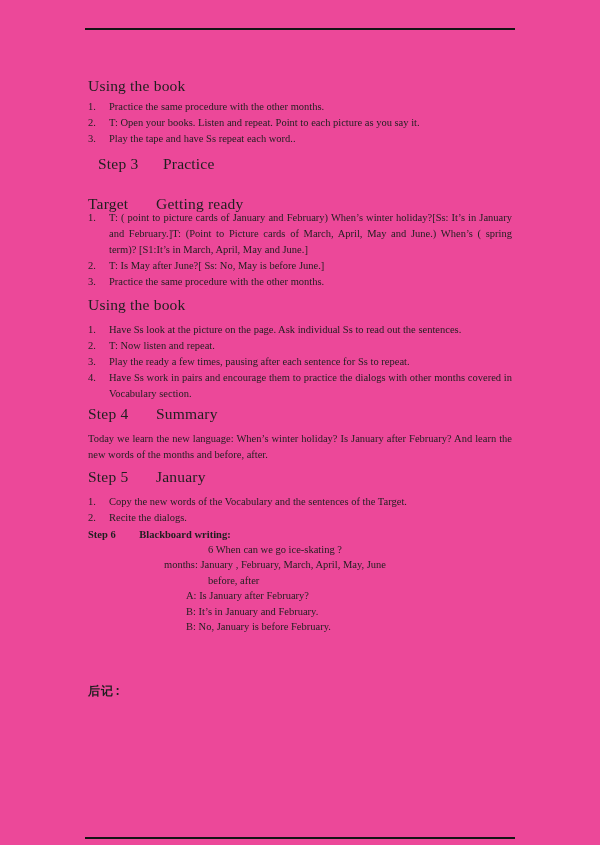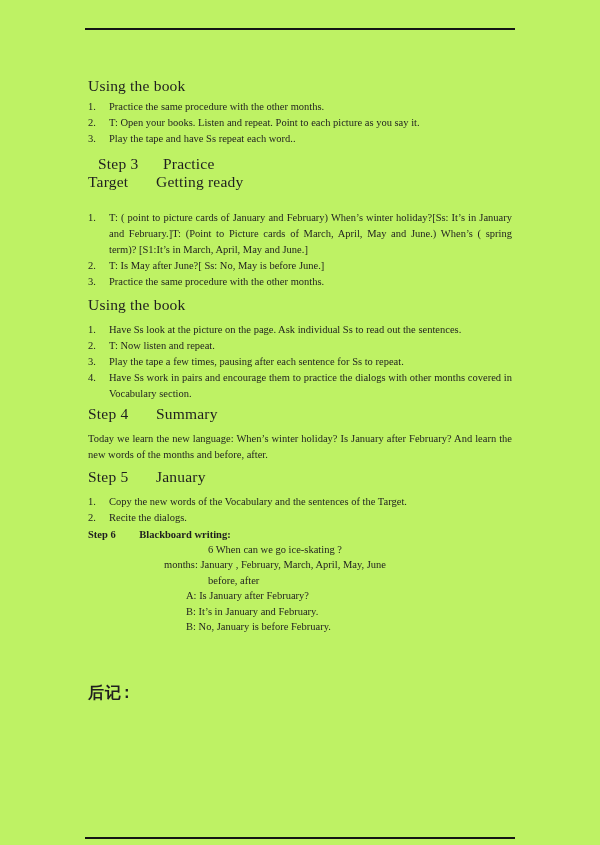--- a/index.html
+++ b/index.html
@@ -1,21 +1,21 @@
 <!DOCTYPE html>
 <html><head>
 <meta charset="utf-8">
 <style>
   html,body{margin:0;padding:0}
   body{
     width:600px;height:845px;background:#ffffff;
     font-family:"Liberation Serif","DejaVu Serif",serif;
     color:#1f1f1f;
   }
-  .page{position:relative;width:600px;height:845px;background:#bef264;overflow:hidden}
+  .page{position:relative;width:600px;height:845px;background:#ec4899;overflow:hidden}
   .rule{position:absolute;left:85px;width:430px;height:2px;background:#151515}
   .rule-top{top:28px}
   .rule-bottom{top:837px}
   .blk{position:absolute;left:88px;width:424px}
   
   .h1{font-size:15.5px;line-height:20px;letter-spacing:.2px;white-space:nowrap;position:absolute}
   .h1 .w2{position:absolute;left:68px;top:0}
   .h-step3 .w1{padding-left:10px}
   .h-step3 .w2{left:75px}
   
@@ -27,26 +27,26 @@
   
   .b6{font-size:10.5px;font-weight:bold;white-space:nowrap}
   .b6 .w2{margin-left:21px}
   
   .board{font-size:10.5px;line-height:15.4px}
   .board .ln{white-space:nowrap}
   .ind-a{margin-left:120px}
   .ind-b{margin-left:76px}
   .ind-c{margin-left:98px}
   
-  .post{font-weight:bold;font-size:16px;font-family:Liberation Mono, monospace;letter-spacing:1px}
+  .post{font-weight:bold;font-size:12px;font-family:Liberation Mono, monospace;letter-spacing:1px}
   
   .p-using1{top:76px}
   .p-list1{top:99px}
   .p-step3{top:154px}
-  .p-target{top:172px}
+  .p-target{top:194px}
   .p-list2{top:210px}
   .p-using2{top:295px}
   .p-list3{top:322px}
   .p-step4{top:404px}
   .p-para4{top:431px}
   .p-step5{top:467px}
   .p-list4{top:494px}
   .p-step6{top:529px}
   .p-board{top:542px}
   .p-post{top:683px}
@@ -107,21 +107,21 @@
     <div class="row">
       <span class="num">1.</span>
       <span class="txt">Have Ss look at the picture on the page. Ask individual Ss to read out the sentences.</span>
     </div>
     <div class="row">
       <span class="num">2.</span>
       <span class="txt">T: Now listen and repeat.</span>
     </div>
     <div class="row">
       <span class="num">3.</span>
-      <span class="txt">Play the tape a few times, pausing after each sentence for Ss to repeat.</span>
+      <span class="txt">Play the ready a few times, pausing after each sentence for Ss to repeat.</span>
     </div>
     <div class="row">
       <span class="num">4.</span>
       <span class="txt">Have Ss work in pairs and encourage them to practice the dialogs with other months covered in Vocabulary section.</span>
     </div>
   </div>
 
   <div class="h1 blk p-step4">
     <span class="w1">Step 4</span>
     <span class="w2">Summary</span>

